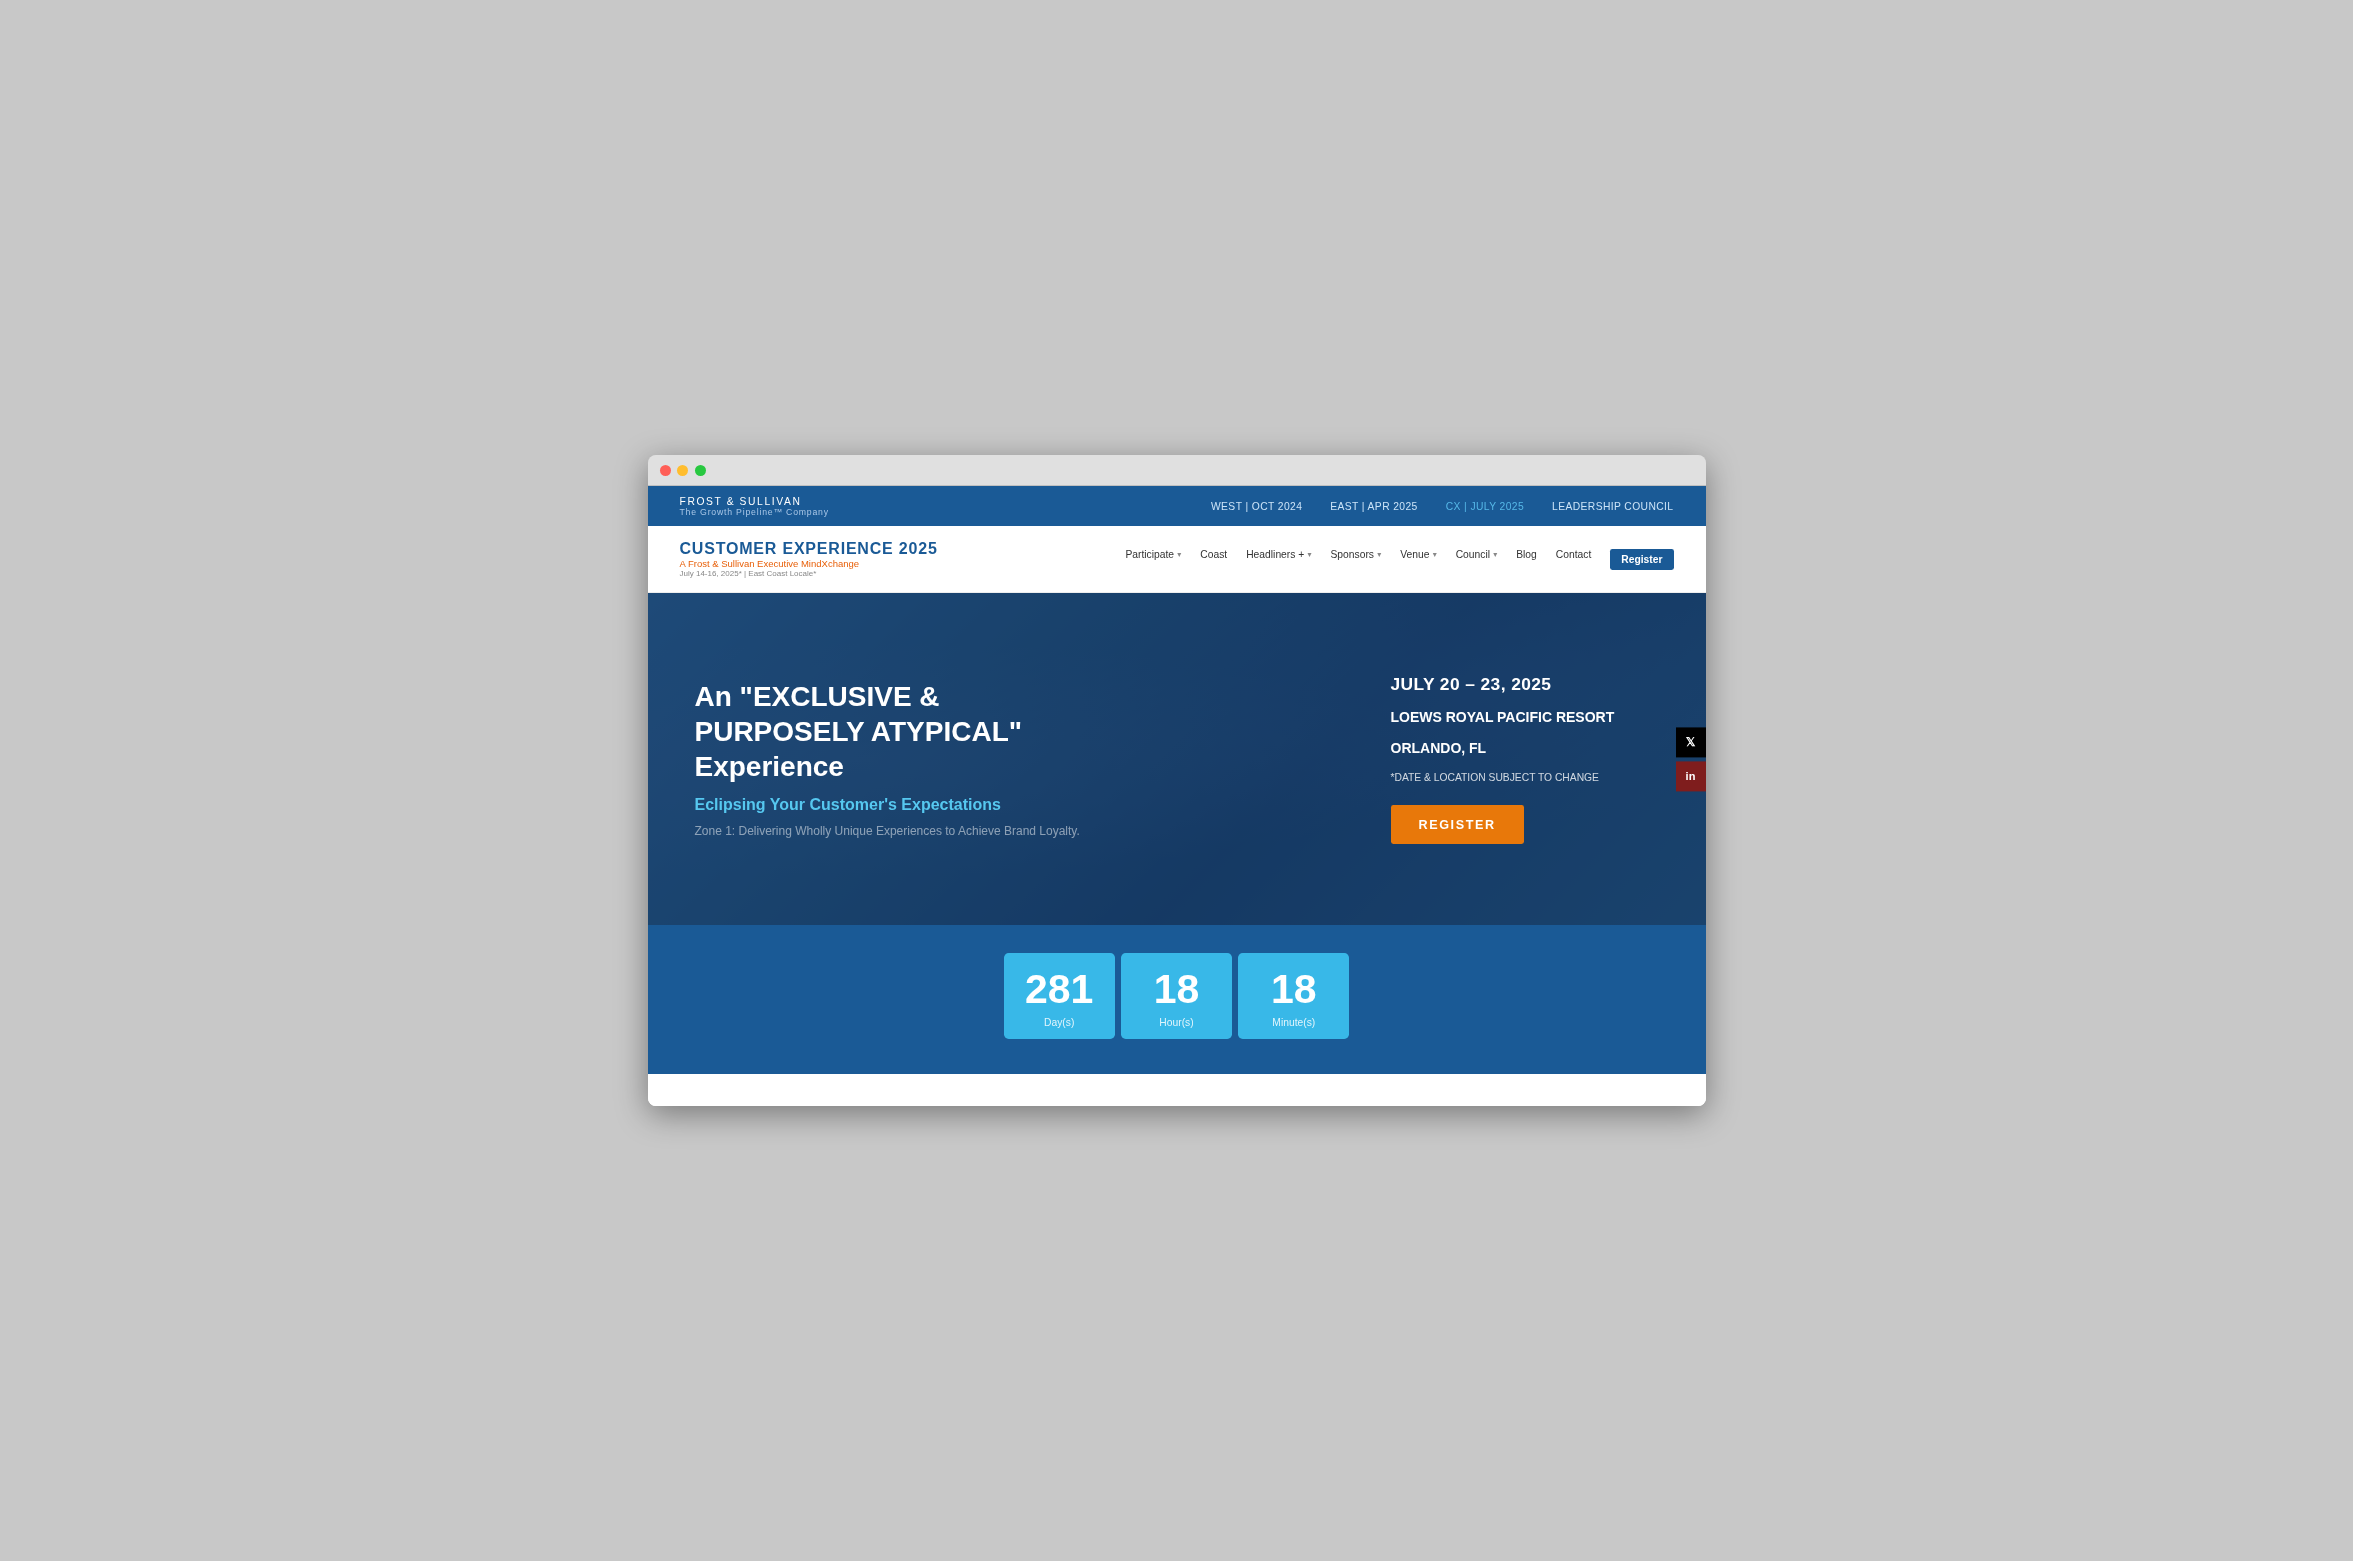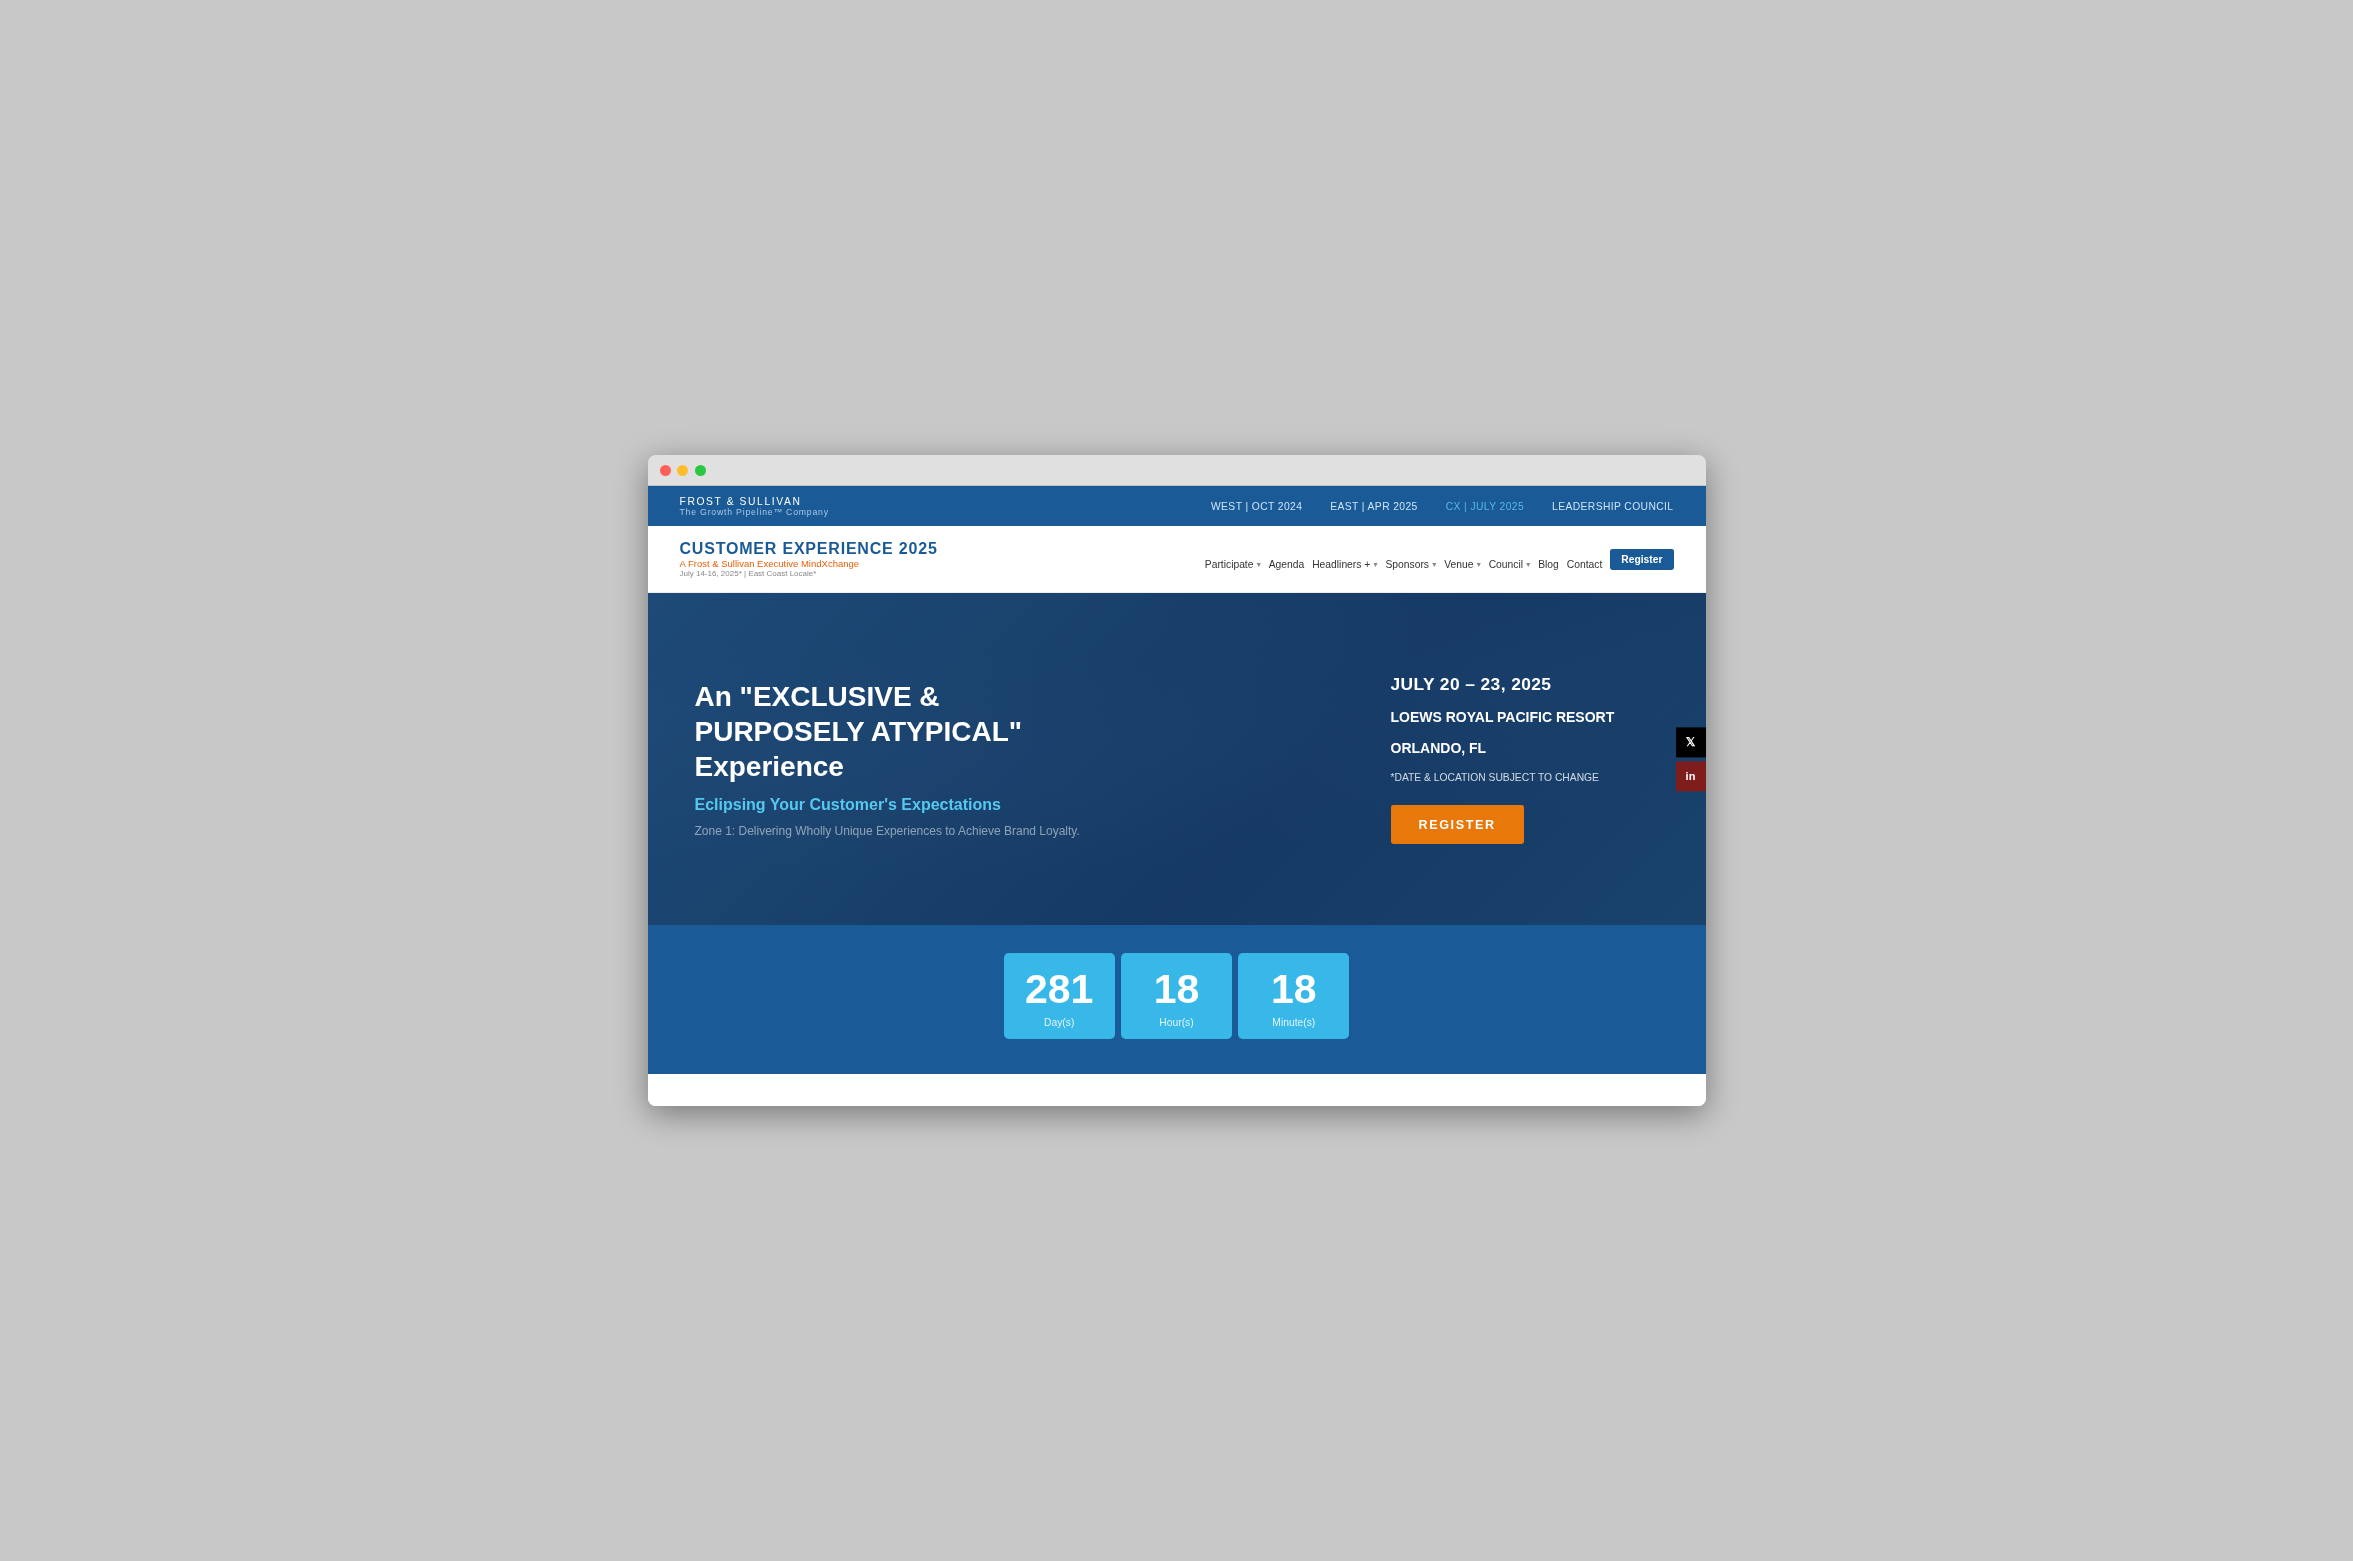--- a/index.html
+++ b/index.html
@@ -108,22 +108,22 @@
     }
     .logo-subtitle span {
       color: #e8600a;
     }
     .logo-date {
       color: #888;
       font-size: 8px;
     }
     .main-nav-links {
       display: flex;
-      align-items: flex-end;
-      gap: 8px;
+      align-items: flex-start;
+      gap: 19px;
     }
     .nav-link {
       color: #333;
       font-size: 10.3px;
       cursor: pointer;
       display: flex;
       align-items: center;
       gap: 3.2px;
     }
     .nav-link .chevron {
@@ -346,21 +346,21 @@
           <span>A Frost &amp; Sullivan Executive Mind</span><span style="color: rgb(232, 96, 10);">X</span><span>change</span>
         </div>
         <div class="logo-date">July 14-16, 2025* | East Coast Locale*</div>
       </div>
       <div class="main-nav-links">
         <a class="nav-link">
           <span>Participate</span>
           <span class="chevron">▾</span>
         </a>
         <a class="nav-link">
-          <span>Agenda</span>
+          <span>Coast</span>
         </a>
         <a class="nav-link">
           <span>Headliners +</span>
           <span class="chevron">▾</span>
         </a>
         <a class="nav-link">
           <span>Sponsors</span>
           <span class="chevron">▾</span>
         </a>
         <a class="nav-link">

